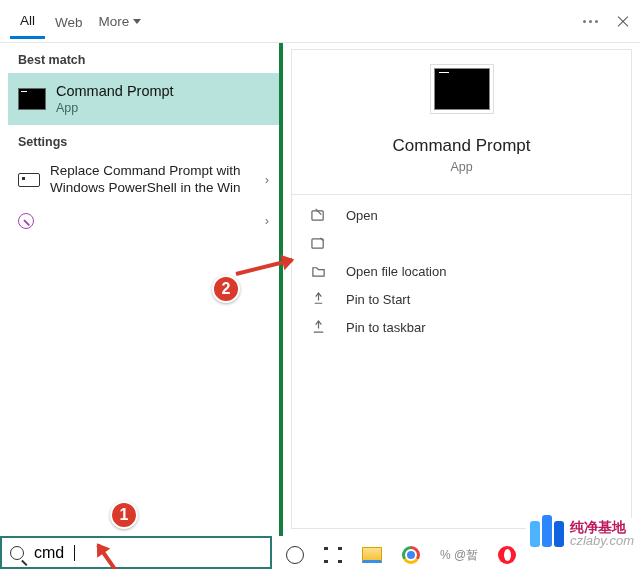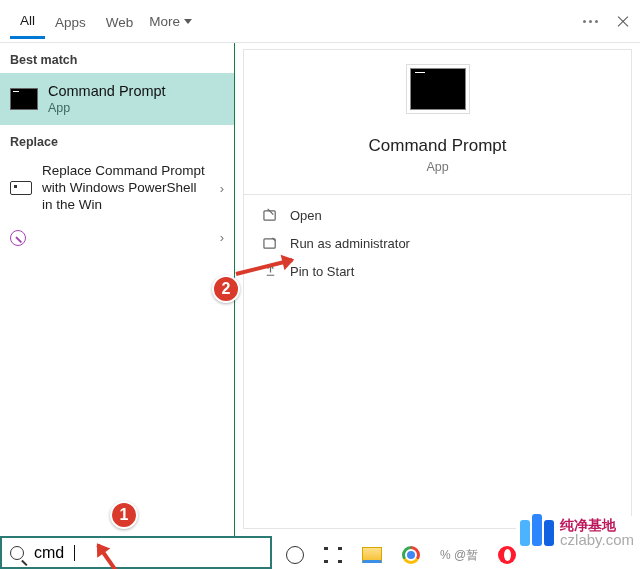--- a/index.html
+++ b/index.html
@@ -14,21 +14,21 @@
   .header-icons { position: absolute; right: 10px; top: 0; height: 43px; display: flex; align-items: center; gap: 18px; }
   .dots { display: flex; gap: 3px; }
   .dots span { width: 3px; height: 3px; border-radius: 50%; background: #777; }
   .x-btn { width: 14px; height: 14px; display: flex; align-items: center; justify-content: center; cursor: pointer; }
   .x-btn::before, .x-btn::after { content: ""; position: absolute; width: 14px; height: 1.2px; background: #555; }
   .x-btn::before { transform: rotate(45deg); }
   .x-btn::after { transform: rotate(-45deg); }
 
   
   .content { display: flex; height: 493px; }
-  .left { width: 235px; border-right: 1px solid #15803d; padding-bottom: 6px; }
+  .left { width: 283px; border-right: 4px solid #15803d; padding-bottom: 6px; padding-left: 8px; }
   .right { flex: 1; background: #fff; padding: 0; position: relative; }
   .right-inner { margin: 6px 8px 0 8px; border: 1px solid #e5e5e5; height: 480px; padding-top: 18px; }
 
   .sect-label { font-size: 12.5px; font-weight: 600; color: #3d3d3d; padding: 10px 10px 6px; }
   .item { display: flex; align-items: center; gap: 10px; padding: 8px 10px; font-size: 13.5px; color: #222; position: relative; cursor: pointer; }
   .item .chev { margin-left: auto; color: #777; font-size: 13px; }
   .best-match { background: #b7e3dc; padding: 10px 10px; }
   .best-match .title { font-size: 14.5px; color: #111; }
   .best-match .sub { font-size: 12.5px; color: #3d6a62; margin-top: 2px; }
   .cmd-thumb { width: 28px; height: 22px; background: #000; border: 1px solid #666; position: relative; }
@@ -39,21 +39,21 @@
   .web-icon::before { content: ""; position: absolute; left: 5px; top: 5px; width: 8px; height: 1.6px; background: #a642b6; transform: rotate(45deg); transform-origin: left; border-radius: 1px; }
   .web-line b { font-weight: 600; }
   .web-sub { color: #888; font-weight: 400; }
 
   
   .big-thumb { width: 56px; height: 42px; background: #000; border: 1px solid #888; margin: 0 auto; position: relative; box-shadow: 0 0 0 3px #fff, 0 0 0 4px #ddd; }
   .big-thumb::before { content: ""; position: absolute; left: 4px; top: 3px; width: 10px; height: 1px; background: #fff; }
   .big-title { text-align: center; font-size: 17px; color: #222; margin-top: 26px; }
   .big-sub { text-align: center; font-size: 12.5px; color: #777; margin-top: 4px; }
   .divider { height: 1px; background: #e5e5e5; margin: 20px 0 6px; }
-  .action { display: flex; align-items: center; gap: 12px; padding: 6px 18px; font-size: 13px; color: #333; cursor: pointer; }
+  .action { display: flex; align-items: center; gap: 20px; padding: 6px 18px; font-size: 13px; color: #333; cursor: pointer; }
   .aicon { width: 16px; height: 16px; display: flex; align-items: center; justify-content: center; color: #666; }
   .aicon svg { width: 15px; height: 15px; stroke: #666; stroke-width: 1.3; fill: none; }
 
   
   .search-bar { position: absolute; left: 0; bottom: 0; width: 272px; height: 33px; border: 2px solid #2b7a74; background: #fff; display: flex; align-items: center; padding: 0 8px; gap: 10px; }
   .search-icon { width: 14px; height: 14px; border: 1.6px solid #333; border-radius: 50%; position: relative; }
   .search-icon::after { content: ""; position: absolute; right: -5px; bottom: -5px; width: 7px; height: 1.6px; background: #333; transform: rotate(45deg); }
   .caret { width: 1px; height: 16px; background: #111; }
 
   
@@ -68,38 +68,37 @@
   .tb-opera::after{content:"";width:7px;height:12px;border-radius:50%;background:#fff;}
   .tb-baidu { color:#888; font-size:12px; white-space:nowrap; }
 
   
   .wm { position: absolute; right: 2px; bottom: 20px; display: flex; align-items: center; gap: 6px; background:#fff; padding:2px 4px;}
   .wm-logo { width: 34px; height: 26px; display:flex; gap:2px;}
   .wm-logo div{flex:1;border-radius:3px;}
   .wm-a{background:#4cb4ff;} .wm-b{background:#2e86ff;height:32px;align-self:flex-end;} .wm-c{background:#1062e0;}
   .wm-txt{line-height:1;}
   .wm-t1{font-size:14px;font-weight:700;color:#be185d;}
-  .wm-t2{font-size:15px;color:#aaa;}
+  .wm-t2{font-size:13px;color:#aaa;font-style:italic;}
 
   
   .badge { position: absolute; width: 28px; height: 28px; background:#d93a2b; border:2px solid #fff; border-radius:50%; color:#fff; font-size:16px; font-weight:700; display:flex; align-items:center; justify-content:center; box-shadow:0 1px 3px rgba(0,0,0,.3);}
   .b1 { left:110px; bottom:40px; }
   .b2 { left:212px; top:275px; }
   .arrow { position:absolute; background:#d93a2b; }
   .a1 { left: 98px; bottom: 22px; width: 36px; height: 4px; transform: rotate(55deg); transform-origin: left center; }
   .a1::after{content:"";position:absolute;left:-2px;top:-6px;border-right:12px solid #d93a2b;border-top:8px solid transparent;border-bottom:8px solid transparent;}
   .a2 { left: 236px; top: 272px; width: 58px; height: 4px; transform: rotate(-14deg); transform-origin: left center;}
   .a2::after{content:"";position:absolute;right:-2px;top:-6px;border-left:12px solid #d93a2b;border-top:8px solid transparent;border-bottom:8px solid transparent;}
 </style>
 </head>
 <body>
 
 <div class="tabs-bar">
   <div class="tab active">All</div>
-  <div class="tab">Apps</div>
   <div class="tab">Web</div>
   <div class="more-dd">
     <span>More</span>
     <span class="caret-down"></span>
   </div>
   <div class="header-icons">
     <div class="dots">
         <span></span>
         <span></span>
         <span></span>
@@ -112,21 +111,21 @@
   <div class="left">
     <div class="sect-label">Best match</div>
     <div class="item best-match">
       <div class="cmd-thumb"></div>
       <div>
         <div class="title">Command Prompt</div>
         <div class="sub">App</div>
       </div>
     </div>
 
-    <div class="sect-label">Replace</div>
+    <div class="sect-label">Settings</div>
     <div class="item">
       <div class="setting-icon"></div>
       <div style="flex:1;line-height:1.25;">Replace Command Prompt with Windows PowerShell in the Win</div>
       <div class="chev">›</div>
     </div>
 
     <div class="item">
       <div class="web-icon"></div>
       <div class="chev">›</div>
     </div>
@@ -147,29 +146,44 @@
           </span>
         <span>Open</span>
       </div>
       <div class="action">
         <span class="aicon">
             <svg viewBox="0 0 16 16">
               <rect x="1" y="3" width="12" height="10" rx="1"></rect>
               <path d="M10 2l3 3"></path>
             </svg>
           </span>
-        <span>Run as administrator</span>
+      </div>
+      <div class="action">
+        <span class="aicon">
+            <svg viewBox="0 0 16 16">
+              <path d="M2 4h4l2 2h6v7H2z"></path>
+            </svg>
+          </span>
+        <span>Open file location</span>
       </div>
       <div class="action">
         <span class="aicon">
             <svg viewBox="0 0 16 16">
               <path d="M8 1v8M5 5l3-4 3 4M4 12h8"></path>
             </svg>
           </span>
         <span>Pin to Start</span>
+      </div>
+      <div class="action">
+        <span class="aicon">
+            <svg viewBox="0 0 16 16">
+              <path d="M8 1v8M5 5l3-4 3 4M3 13h10"></path>
+            </svg>
+          </span>
+        <span>Pin to taskbar</span>
       </div>
     </div>
   </div>
 </div>
 
 <div class="search-bar">
   <div class="search-icon"></div>
   <span>cmd</span>
   <div class="caret"></div>
 </div>

